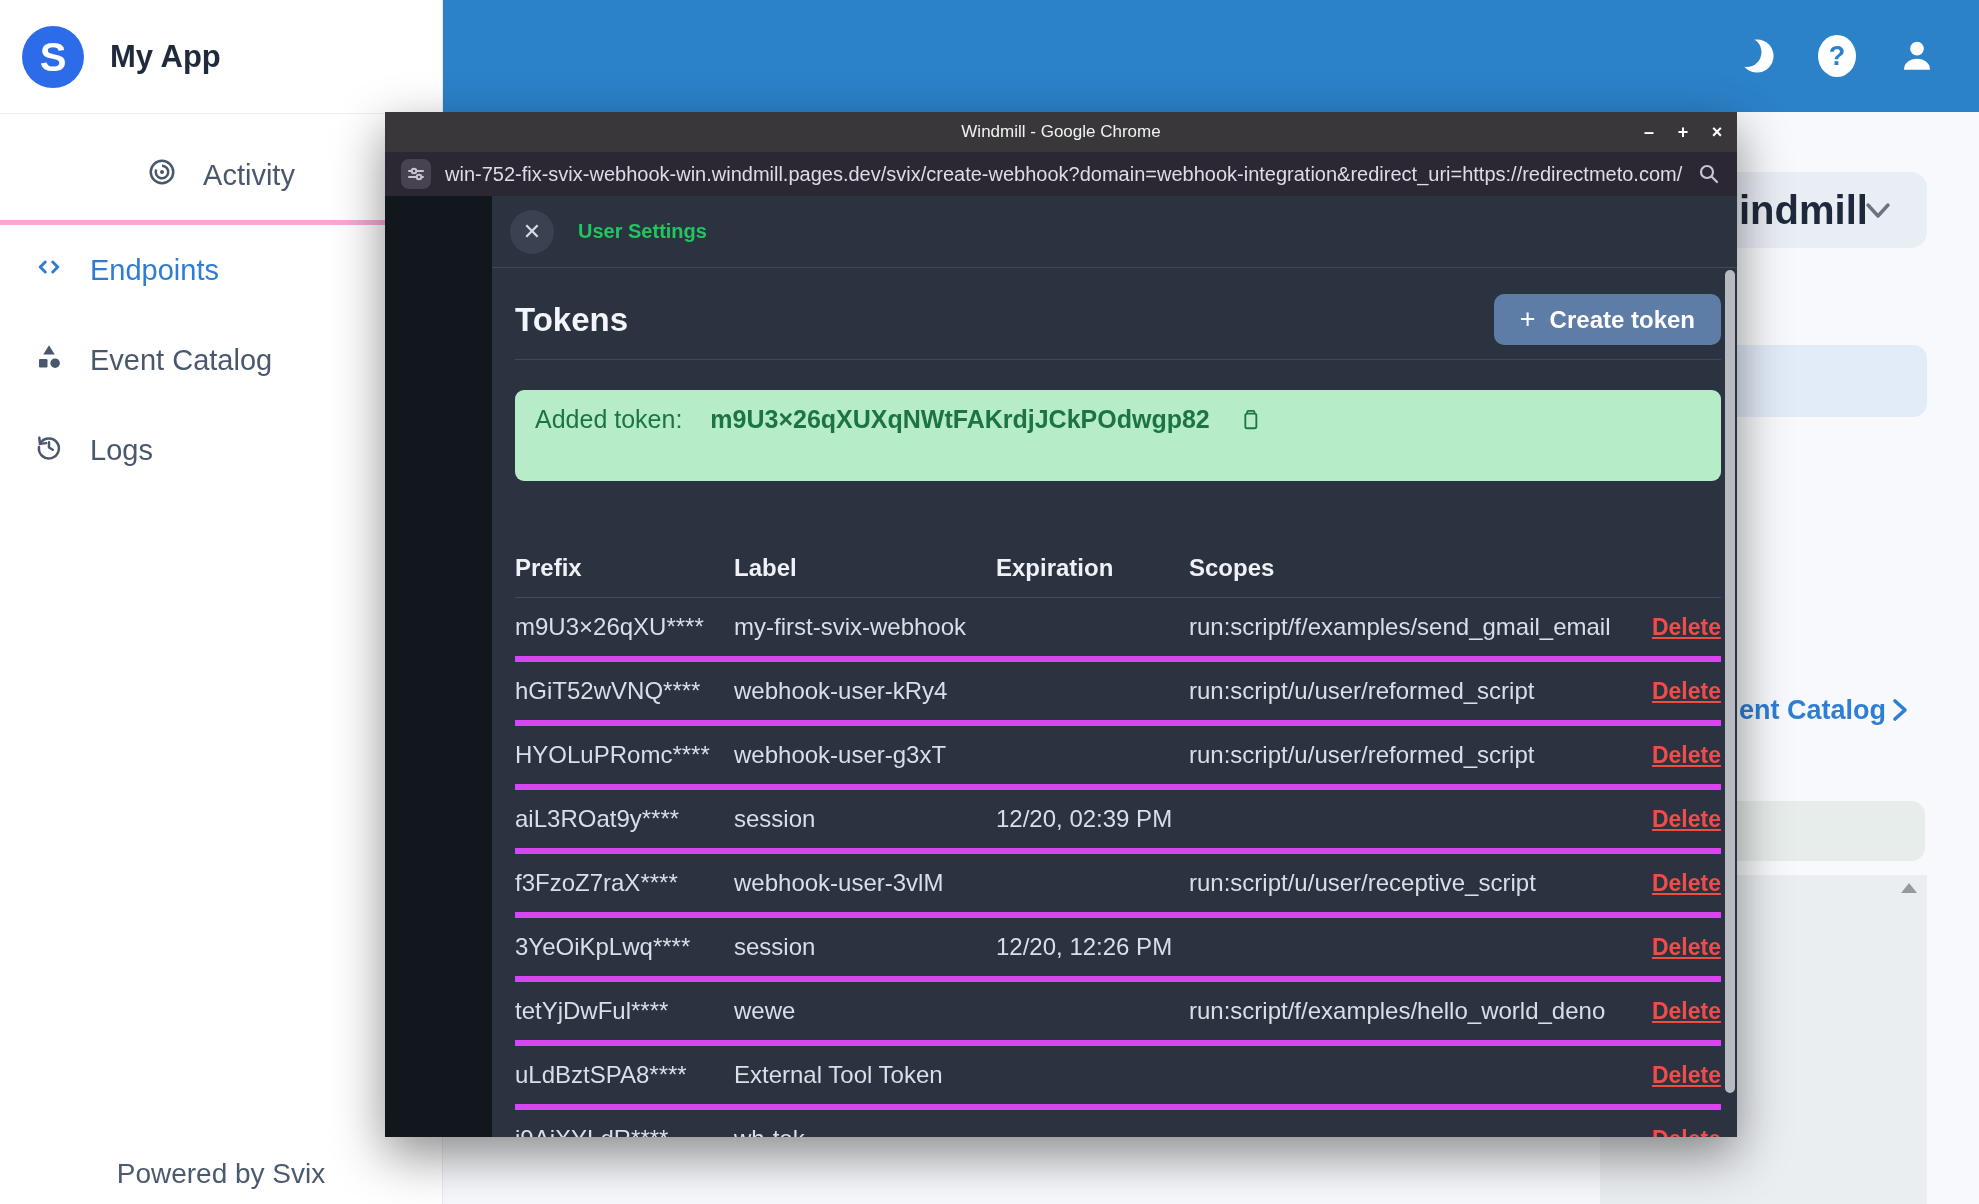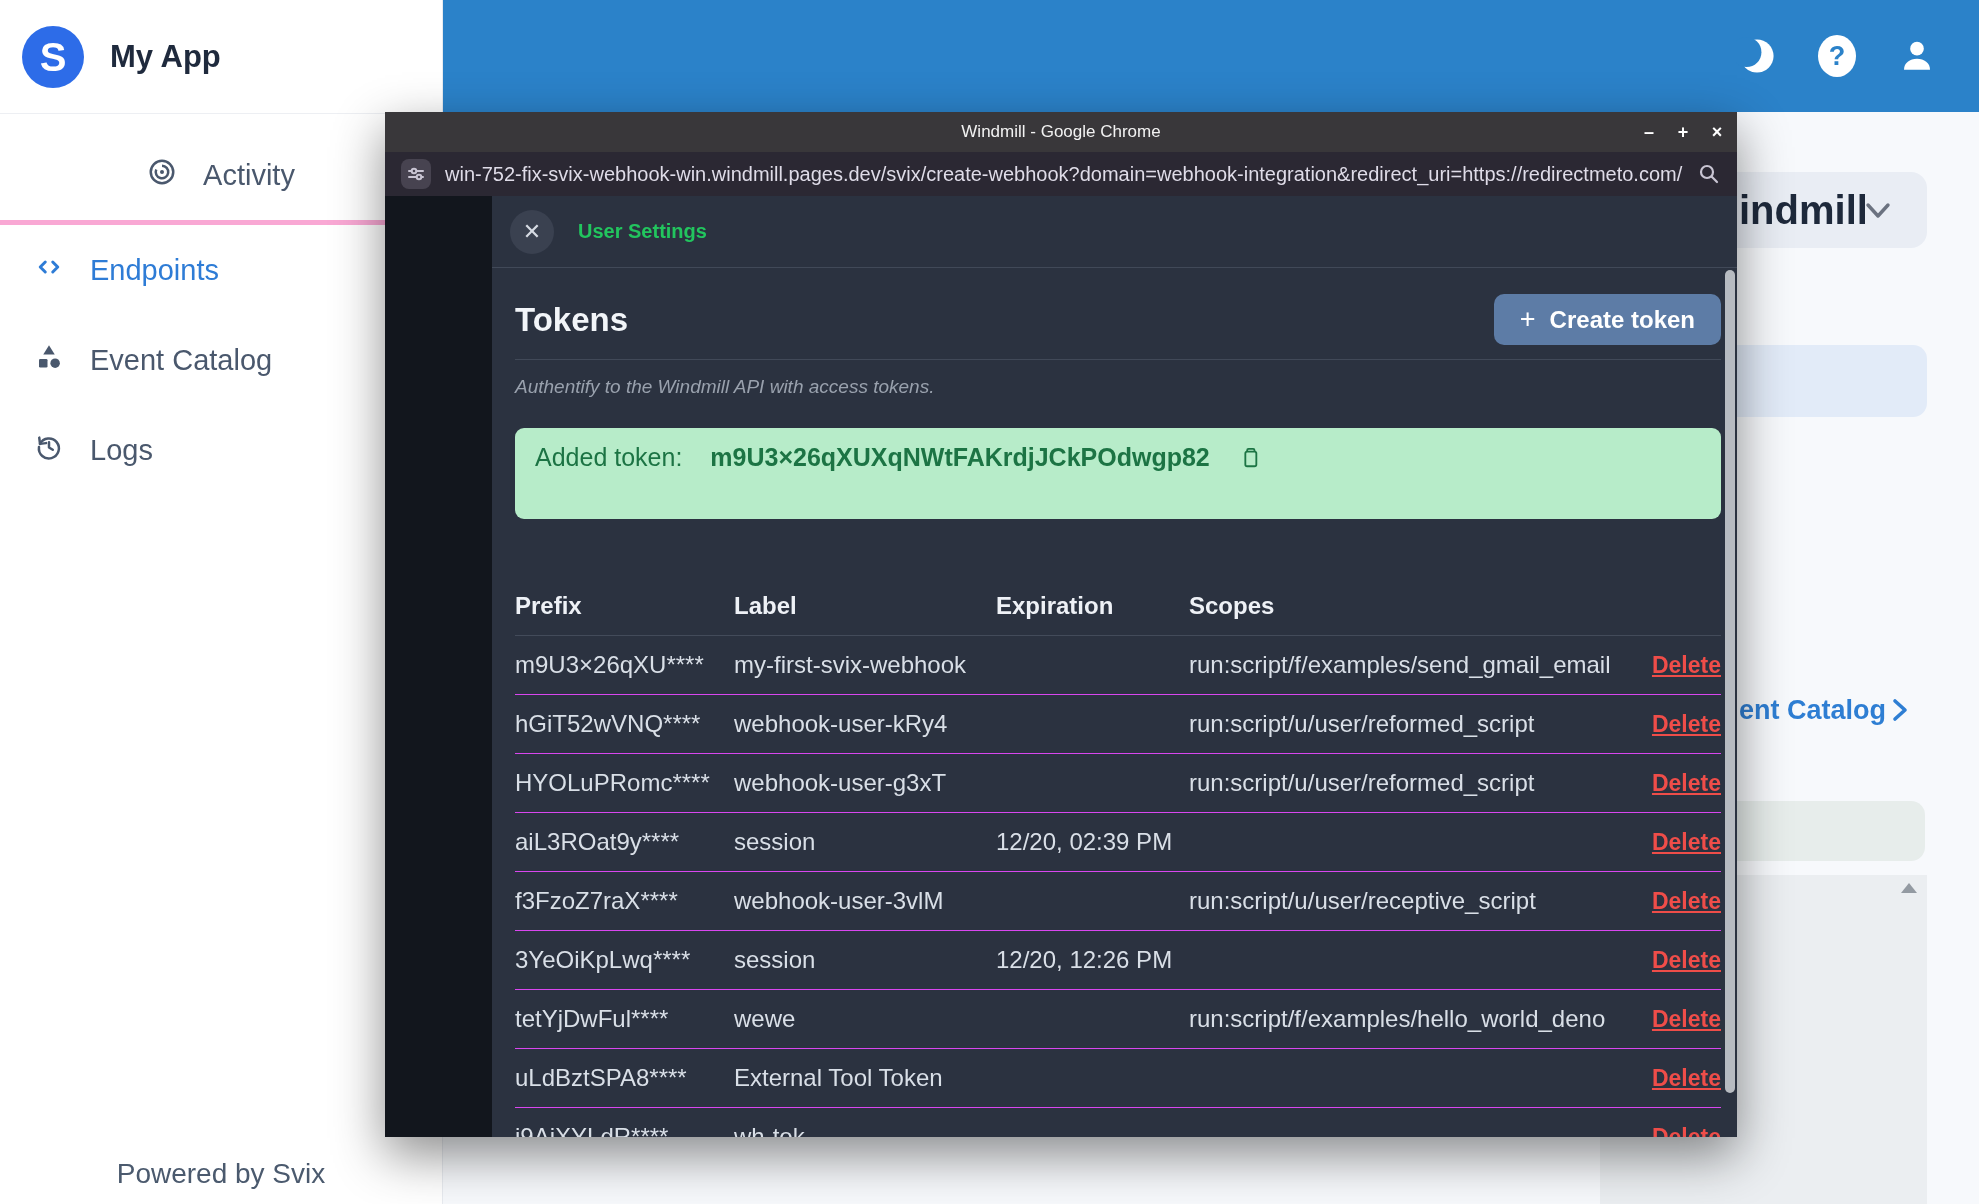--- a/index.html
+++ b/index.html
@@ -49,21 +49,21 @@
   .tokens-title{font-size:33px;font-weight:700;color:#f2f5f9;}
   .create-btn{height:51px;padding:0 26px;border-radius:10px;background:#5d7ca6;color:#ffffff;font-size:24px;font-weight:600;display:flex;align-items:center;gap:14px;border:none;cursor:pointer;}
   .plus{font-size:27px;font-weight:400;line-height:1;}
   .subtitle{margin-top:16px;font-style:italic;font-size:19px;color:#99a1ad;}
   .alert{margin-top:30px;height:91px;border-radius:9px;background:#b7ecc9;padding:15px 20px;box-sizing:border-box;}
   .alert-line1{display:flex;align-items:center;gap:28px;font-size:25px;color:#1c7444;}
   .alert-token{font-weight:700;}
   .copy-icon{cursor:pointer;display:flex;}
   .alert-note{margin-top:8px;margin-left:10px;font-size:20px;color:#2c8654;}
   .table{margin-top:57px;}
-  .trow{display:grid;grid-template-columns:219px 262px 193px 1fr 92px;align-items:center;height:58px;border-bottom:1px solid #d946ef;font-size:24px;color:#d9dfe7;white-space:nowrap;}
+  .trow{display:grid;grid-template-columns:219px 262px 193px 1fr 92px;align-items:center;height:58px;border-bottom:6px solid #d946ef;font-size:24px;color:#d9dfe7;white-space:nowrap;}
   .trow.thead{height:59px;font-weight:700;color:#eef1f6;border-bottom:1px solid #434b5a;}
   .tdel{text-align:right;}
   .delete-link{color:#ef4d49;text-decoration:underline;font-weight:600;font-size:23px;cursor:pointer;}
   .win-scrollbar{position:absolute;right:2px;top:74px;width:10px;height:823px;background:#b7bbc1;border-radius:6px;}
 </style>
 </head>
 <body>
 
 <div id="stage">
 
@@ -185,21 +185,20 @@
           <div class="modal-title">User Settings</div>
         </div>
         <div class="modal-body">
           <div class="tokens-row">
             <div class="tokens-title">Tokens</div>
             <button class="create-btn">
               <span class="plus">+</span>
               <span>Create token</span>
             </button>
           </div>
-          <div class="subtitle">Authentify to the Windmill API with access tokens.</div>
 
           <div class="alert">
             <div class="alert-line1">
               <span>Added token:</span>
               <span class="alert-token">m9U3×26qXUXqNWtFAKrdjJCkPOdwgp82</span>
               <span class="copy-icon">
                 <svg width="22" height="24" viewBox="0 0 24 26" fill="none" stroke="#1c7444" stroke-width="2">
                   <rect x="8" y="6" width="12" height="16" rx="2"></rect>
                   <path d="M10 6V4.5A1.5 1.5 0 0 1 11.5 3h5A1.5 1.5 0 0 1 18 4.5V6"></path>
                 </svg>

